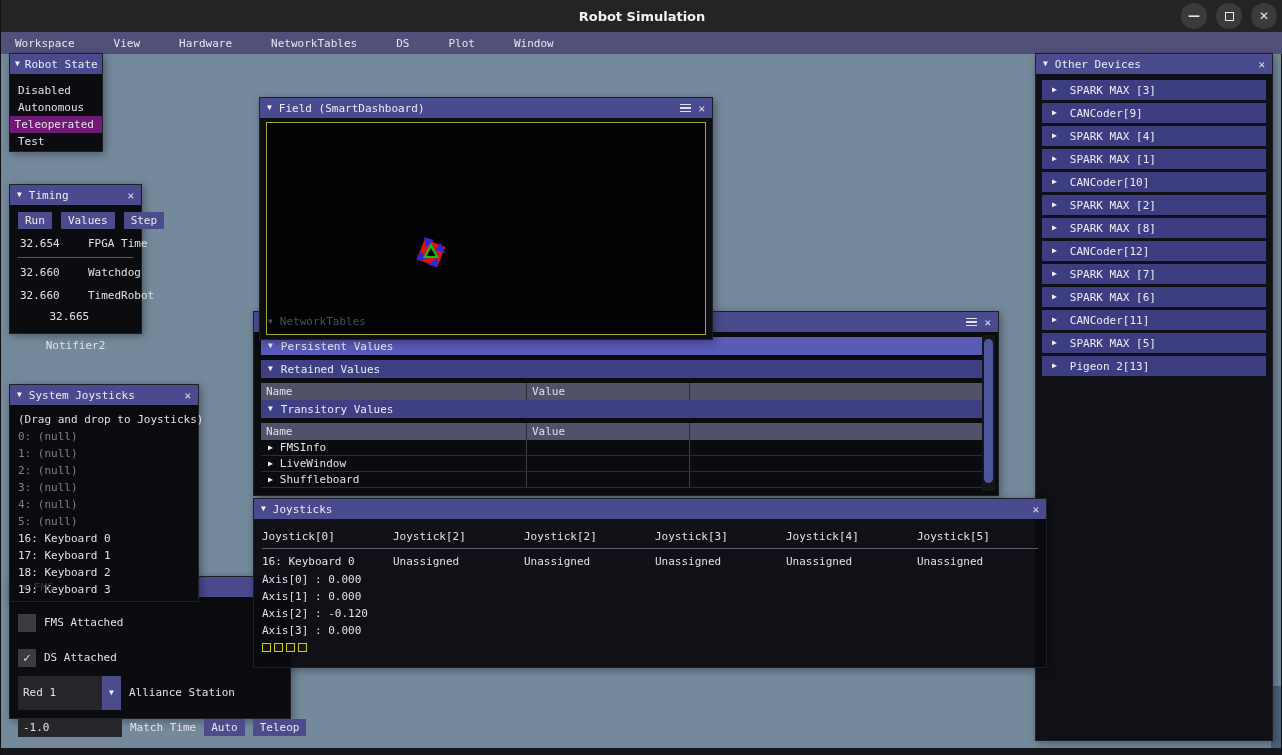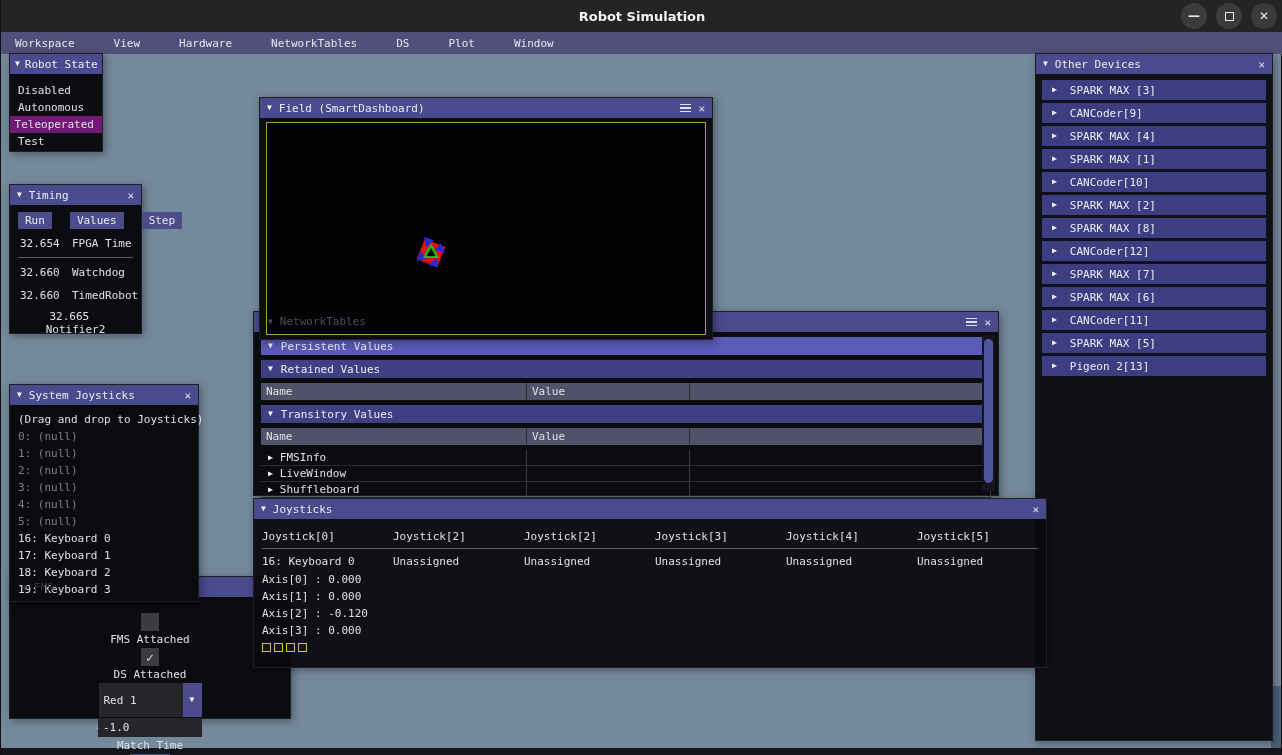--- a/index.html
+++ b/index.html
@@ -37,41 +37,41 @@
   .xbtn { font-size:11px; color:#e0e0ea; cursor:pointer; flex:0 0 auto; }
   .hbtn { display:flex; flex-direction:column; gap:2px; cursor:pointer; flex:0 0 auto; }
   .hbtn i { display:block; width:11px; height:1.5px; background:#e0e0ea; }
 
   .row { height:17px; display:flex; align-items:center; padding:0 8px; white-space:nowrap; }
   .dim { color:#80808c; }
   .selected { background:#701a75;justify-content:flex-end; }
   .btn { background:#4c4c8c; border:none; color:#eaeaf2; font:inherit; padding:2px 7px; cursor:pointer; white-space:nowrap; }
 
   
-  .t-row { display:flex; align-items:center; height:17px; padding:0 10px; margin:3px 0; white-space:nowrap; }
+  .t-row { display:flex; align-items:center; height:17px; padding:0 10px; margin:3px 0; white-space:nowrap;gap:16px; }
   .t-val { width:52px; flex:0 0 auto; }
   .sep { border-top:1px solid #5c5c68; margin:5px 8px; }
 
   
-  .f-row { display:flex; align-items:center; gap:2px; margin:16px 8px; height:19px; white-space:nowrap;flex-direction:column; }
+  .f-row { display:flex; align-items:center; gap:8px; margin:16px 8px; height:19px; white-space:nowrap; }
   .cb { width:18px; height:18px; background:#3b3b42; display:flex; align-items:center; justify-content:center; color:#d8d8d8; font-size:13px; cursor:pointer; flex:0 0 auto; }
   .txtin { width:104px; height:19px; background:#26262a; border:none; color:#e2e2e8; font:inherit; padding:0 5px; flex:0 0 auto; }
   .combo { display:flex; width:103px; height:34px; cursor:pointer; flex:0 0 auto; }
   .combo .val { width:84px; background:#26262a; display:flex; align-items:center; padding:0 5px; }
   .combo .arrowbtn { width:19px; background:#4c4c8c; display:flex; align-items:center; justify-content:center; }
 
   
   .canvas { position:absolute; left:6px; right:6px; top:24px; bottom:4px; background:#030305; border:1px solid #a6a636; }
   .ghost { position:absolute; color:#4e4e5a; display:flex; gap:7px; align-items:center; white-space:nowrap; }
 
   
   .nt-body { padding:5px 7px 4px 7px; }
   .chead { height:18px; background:#3f3f84; display:flex; align-items:center; gap:8px; padding:0 7px; margin-bottom:5px; color:#ececf4; cursor:pointer; }
   .chead.bright { background:#5a5ab8; }
-  .nttable { display:grid; grid-template-columns:266px 163px 1fr; margin-bottom:5px; }
+  .nttable { display:grid; grid-template-columns:266px 163px 1fr; }
   .nt-h { background:#51516a; height:17px; display:flex; align-items:center; padding:0 5px; border-right:1px solid #2c2c34; }
   .nt-c { height:16px; display:flex; align-items:center; gap:7px; padding:0 7px; border-right:1px solid #3a3a44; border-bottom:1px solid #2c2c34; }
   .sb { position:absolute; right:3px; top:23px; bottom:4px; width:13px; background:#15151b; }
   .sb .thumb { position:absolute; left:2px; right:2px; top:4px; bottom:8px; background:#4c569a; border-radius:6px; cursor:pointer; }
 
   
   .joy-body { padding:8px 8px 4px 8px; }
   .joygrid { display:grid; grid-template-columns:repeat(6,131px); }
   .joygrid > div { height:19px; display:flex; align-items:center; white-space:nowrap; }
   .joyhdrline { border-top:1px solid #5c5c68; margin:2px 0 3px 0; }
@@ -186,21 +186,21 @@
         </div>
     </div>
 
     <div class="imwin" style="left:8px; top:130px; width:133px; height:150px; z-index:2;">
       <div class="imtitle">
         <span class="arrow">▼</span>
         <span>Timing</span>
         <span class="spacer"></span>
         <span class="xbtn">✕</span>
       </div>
-      <div style="display:flex; gap:18px; margin:7px 8px 6px 8px;align-items:center;">
+      <div style="display:flex; gap:9px; margin:7px 8px 6px 8px;align-items:center;">
 
       <button class="btn"><span>Run</span></button>
           <button class="btn"><span>Values</span></button>
           <button class="btn"><span>Step</span></button>
         </div>
       <div class="t-row">
         <span class="t-val">32.654</span>
         <span>FPGA Time</span>
       </div>
       <div class="sep"></div>

